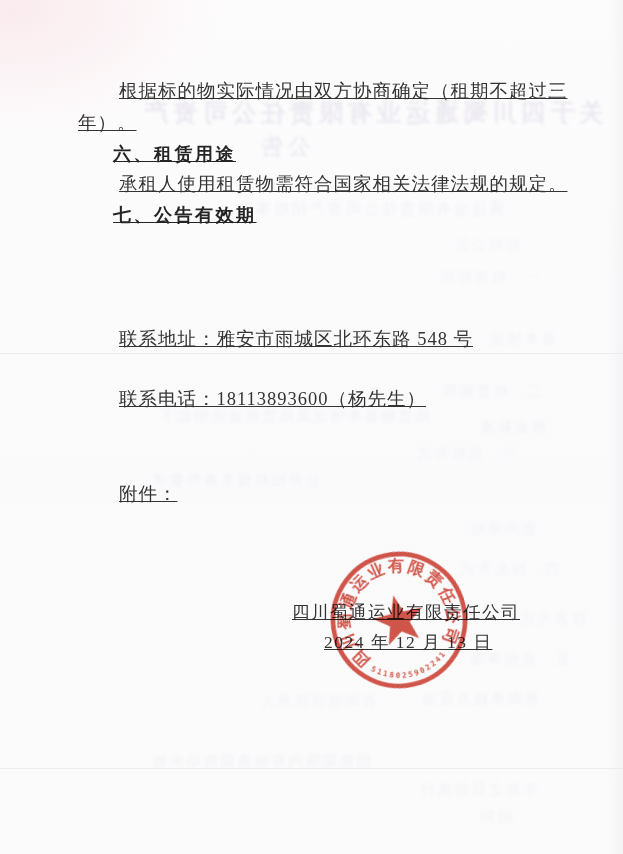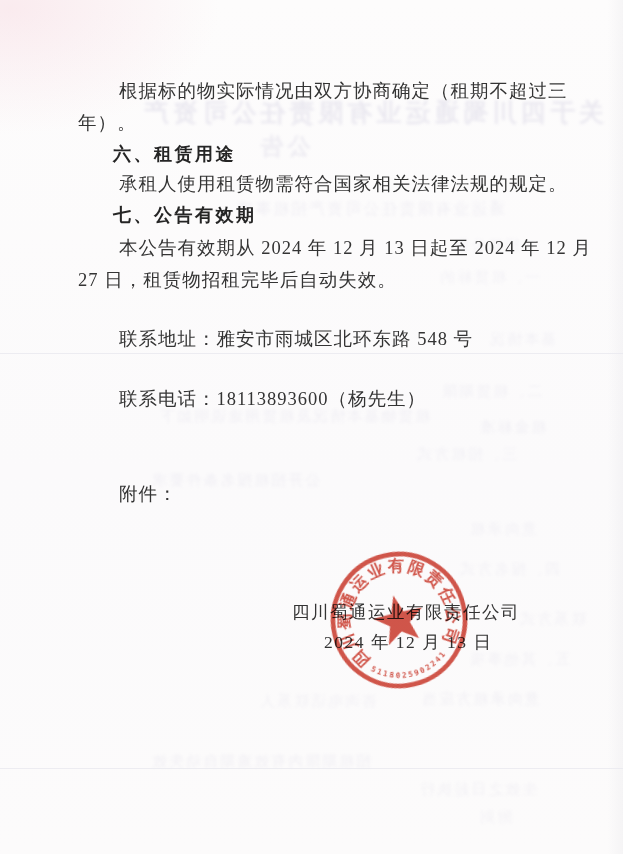--- a/index.html
+++ b/index.html
@@ -7,21 +7,21 @@
     position:relative;width:623px;height:854px;overflow:hidden;
     font-family:"Liberation Serif","DejaVu Serif",serif;
     color:var(--ink,#343434);
     background:
       radial-gradient(ellipse 300px 180px at 10px 8px, rgba(246,214,222,0.45), rgba(246,214,222,0) 70%),
       linear-gradient(90deg, rgba(0,0,0,0) 97.5%, rgba(185,185,195,0.10)),
       linear-gradient(180deg,#fdfcfc 0%, #fbfafb 55%, #fcfbfb 100%);
   }
   .tline{
     position:absolute;white-space:nowrap;
-    font-size:18.5px;letter-spacing:1px;color:var(--ink,#343434);
+    font-size:18.5px;letter-spacing:1px;color:var(--ink,#343434);text-decoration:underline;
   }
   .heading{
     font-family:"Liberation Sans","DejaVu Sans",sans-serif;
     font-weight:700;color:#252525;letter-spacing:2.5px;font-size:18px;text-align:right;
   }
   .sig{font-size:17.5px;letter-spacing:1.5px;}
   .fold{
     position:absolute;left:0;width:623px;height:1px;
     background:var(--fold,#e9e9ef);opacity:.8;
   }
@@ -74,22 +74,20 @@
   <div class="fold" style="top:353px"></div>
   <div class="fold" style="top:768px"></div>
 
   <div class="tline" style="left:119px;top:78px">根据标的物实际情况由双方协商确定（租期不超过三</div>
   <div class="tline" style="left:78px;top:110px">年）。</div>
 
   <div class="tline heading" style="left:113px;top:142px">六、租赁用途</div>
   <div class="tline heading" style="left:113px;top:203px">七、公告有效期</div>
 
   <div class="tline" style="left:119px;top:171px">承租人使用租赁物需符合国家相关法律法规的规定。</div>
-  <div class="tline" style="left:119px;top:235px">本公告有效期从 2024 年 12 月 13 日起至 2024 年 12 月</div>
-  <div class="tline" style="left:78px;top:267px">27 日，租赁物招租完毕后自动失效。</div>
 
   <div class="tline" style="left:119px;top:326px">联系地址：雅安市雨城区北环东路 548 号</div>
   <div class="tline" style="left:119px;top:386px">联系电话：18113893600（杨先生）</div>
 
   <div class="tline" style="left:119px;top:481px">附件：</div>
 
   <div class="tline sig" style="left:292px;top:600px">四川蜀通运业有限责任公司</div>
   <div class="tline sig" style="left:324px;top:630px">2024 年 12 月 13 日</div>
 
   <svg class="seal" viewBox="0 0 140 140" aria-hidden="true">

